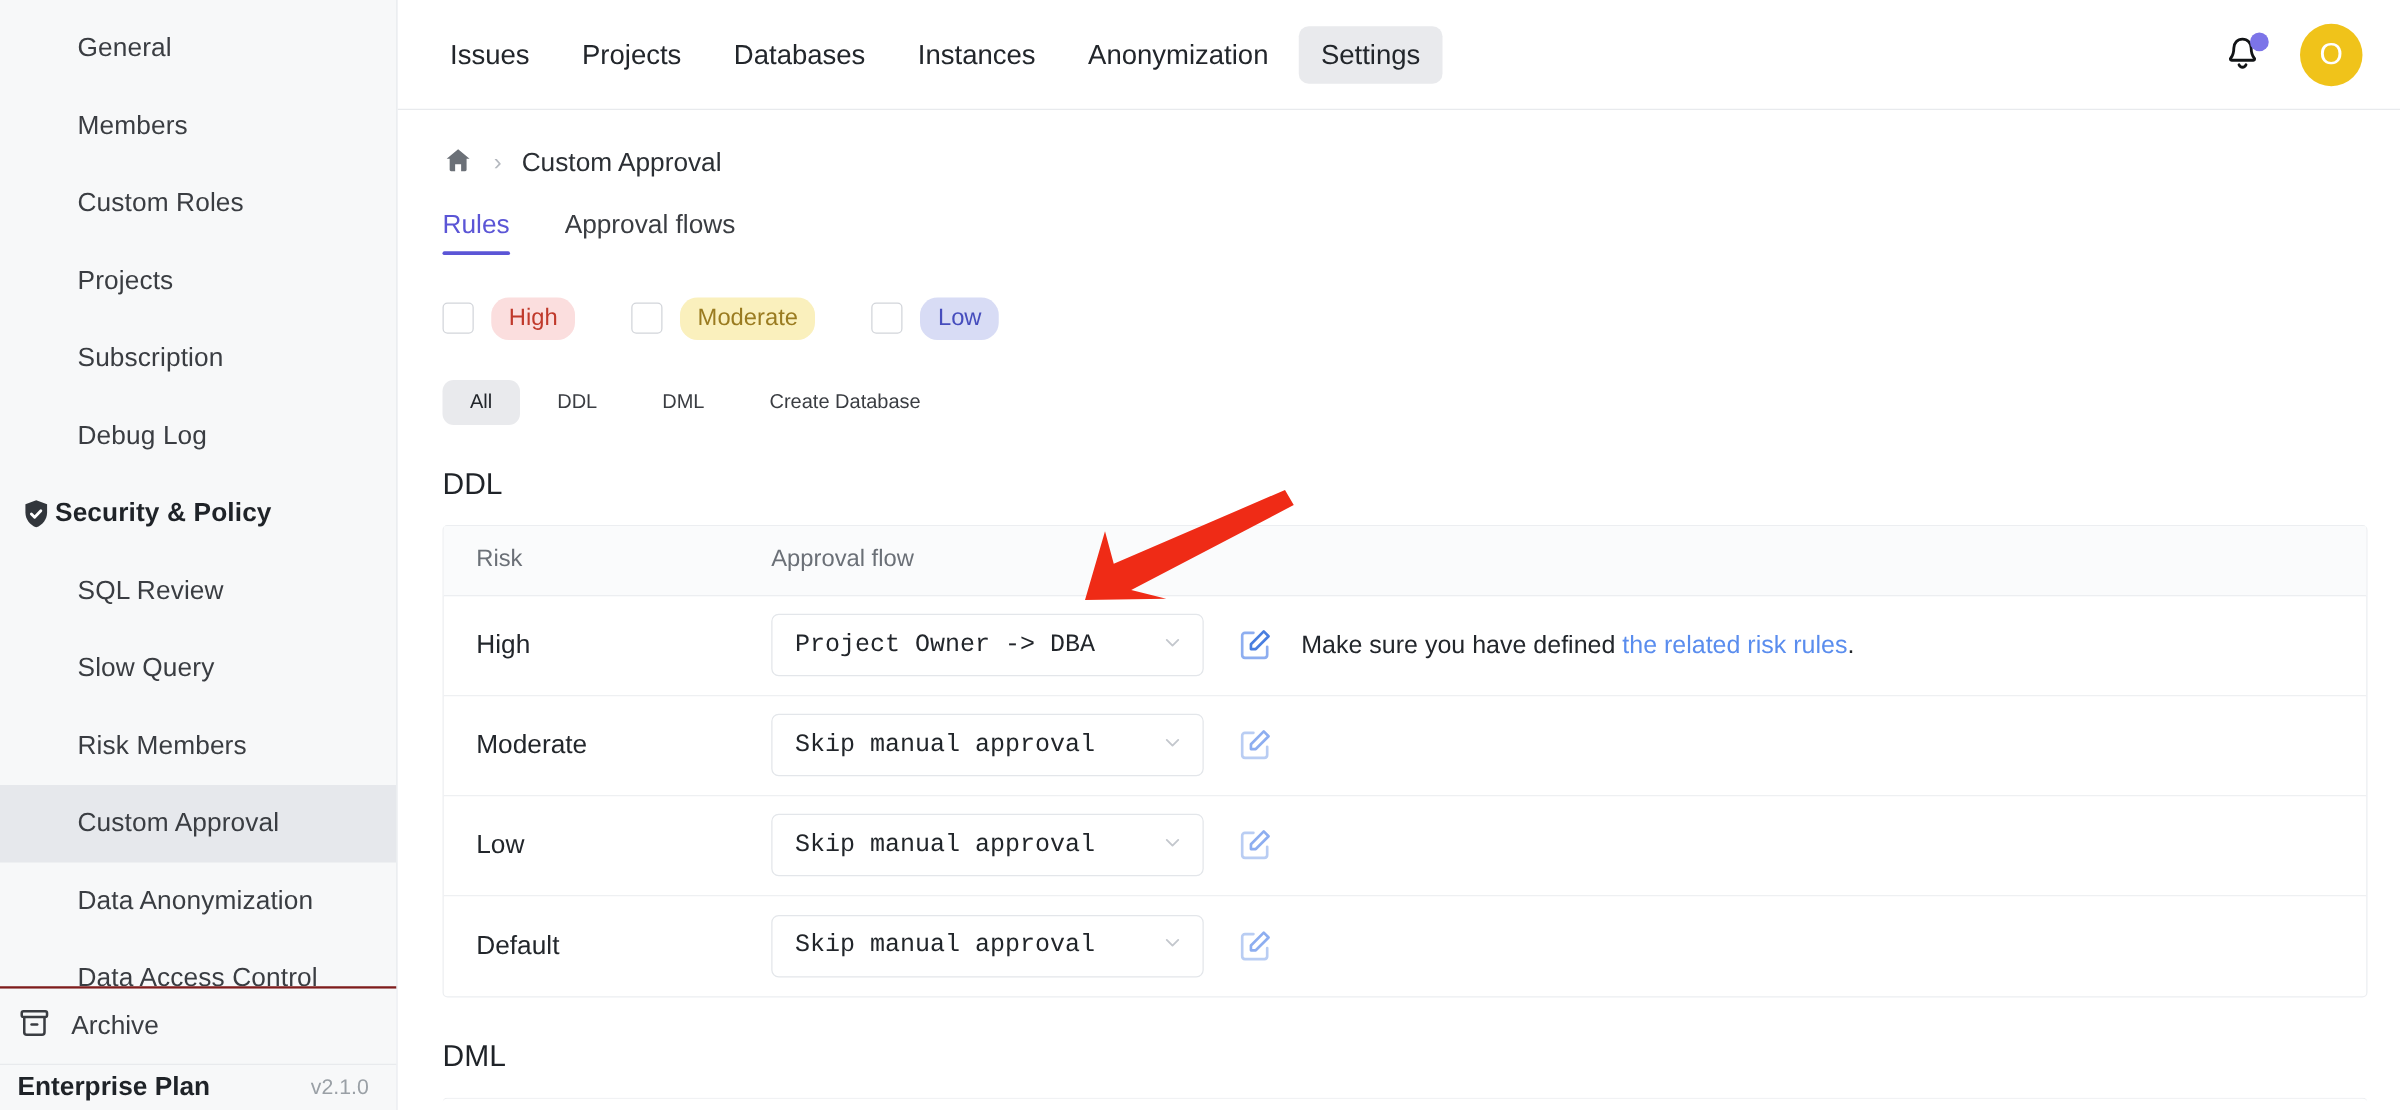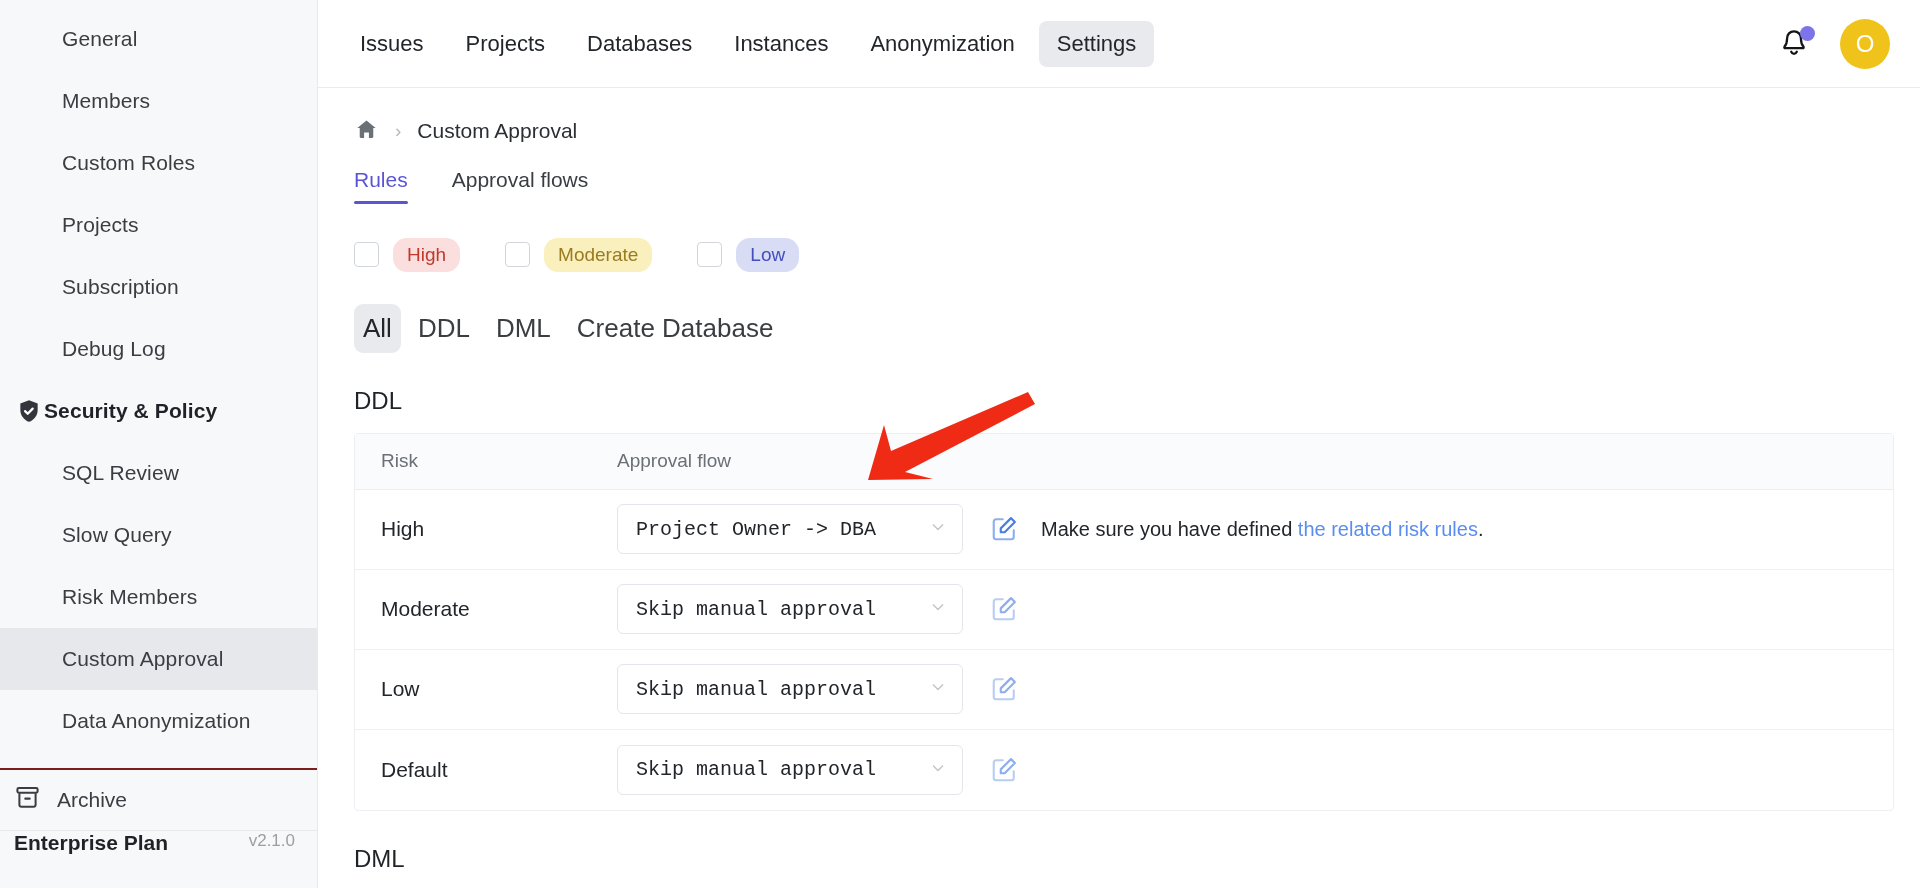--- a/index.html
+++ b/index.html
@@ -53,21 +53,21 @@
     background: #f7f8f9;
   }
   .archive-row {
     height: 60px; display: flex; align-items: center;
     gap: 16px; padding-left: 14px;
     font-size: 21px; color: #3a3d42;
     cursor: pointer;
     background: #f7f8f9;
   }
   .plan-row {
-    height: 58px; display: flex; align-items: flex-start;
+    height: 37px; display: flex; align-items: center;
     justify-content: space-between;
     padding: 0 22px 0 14px;
     border-top: 1px solid #e8eaed;
   }
   .plan-name { font-size: 21px; font-weight: bold; color: #1f2328; }
   .plan-ver { font-size: 17px; color: #9aa0a6; }
 
   
   .main { flex: 1 1 auto; height: 888px; display: flex; flex-direction: column; background:#fff; }
 
@@ -125,22 +125,22 @@
   .chip {
     padding: 4px 14px; border-radius: 14px;
     font-size: 19px; line-height: 1.35;
   }
   .chip.high { background:#fbdede; color:#c0392b; }
   .chip.moderate { background:#faf0bd; color:#9a7b20; }
   .chip.low { background:#d8dcf5; color:#464dbd; }
 
   .pills { display: flex; align-items: center; gap: 8px; margin-top: 32px; }
   .pill {
-    font-size: 26px; color: #3a3d42;
-    padding: 9px 9px; border-radius: 9px; cursor: pointer;
+    font-size: 16px; color: #3a3d42;
+    padding: 9px 22px; border-radius: 9px; cursor: pointer;
     white-space: nowrap;
   }
   .pill.active { background: #e9eaed; color:#22262b; }
 
   .section-title {
     font-size: 24px; color: #1f2328;
     margin-top: 34px; margin-bottom: 18px;
   }
 
   .table {

